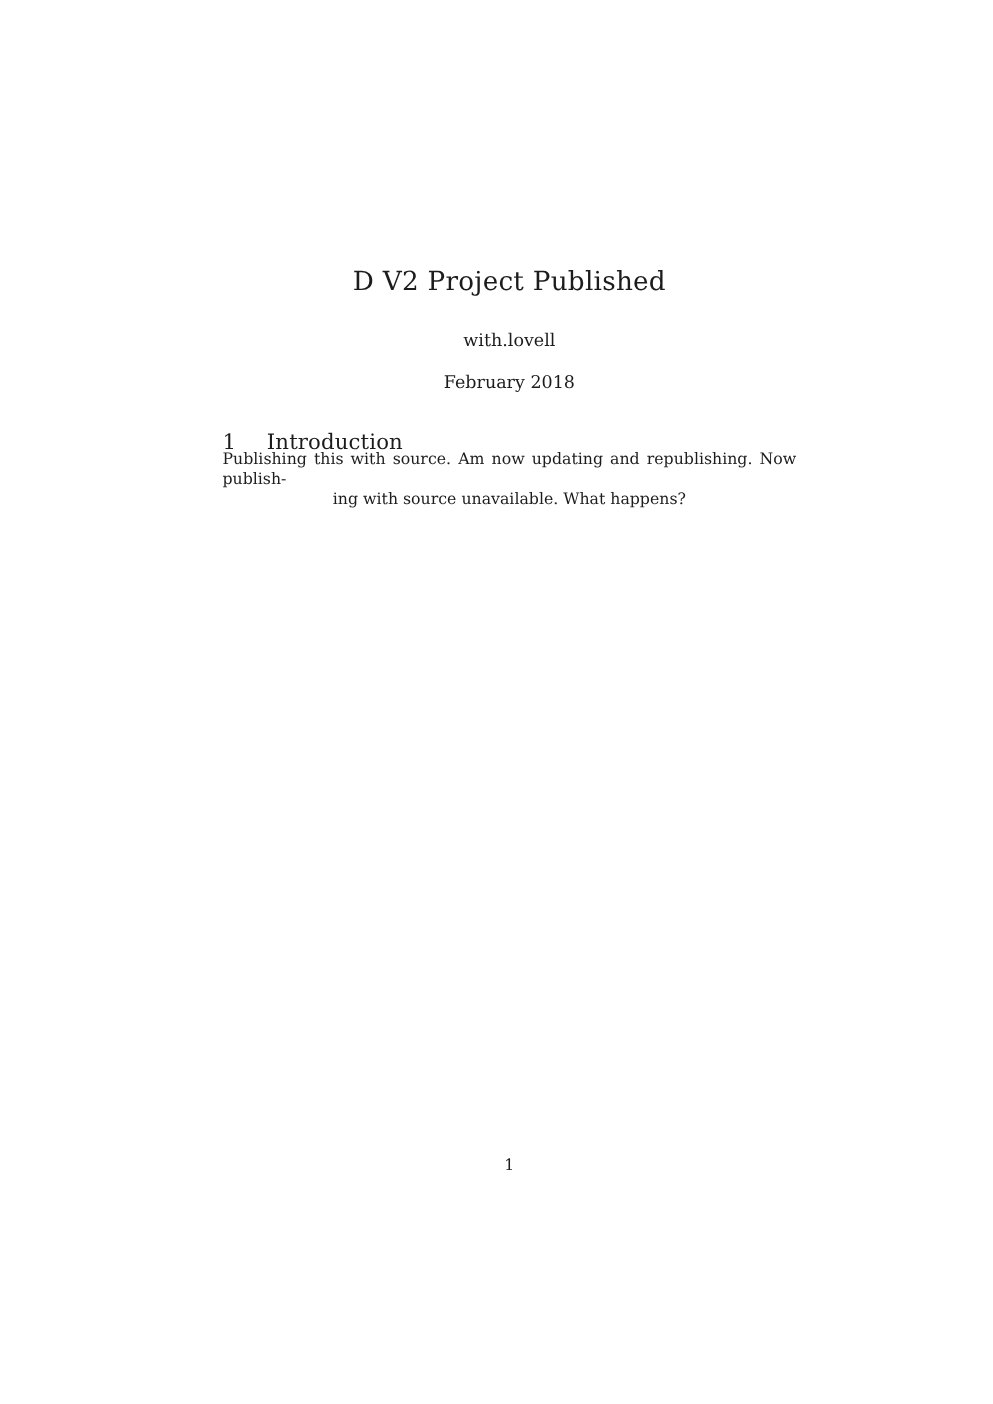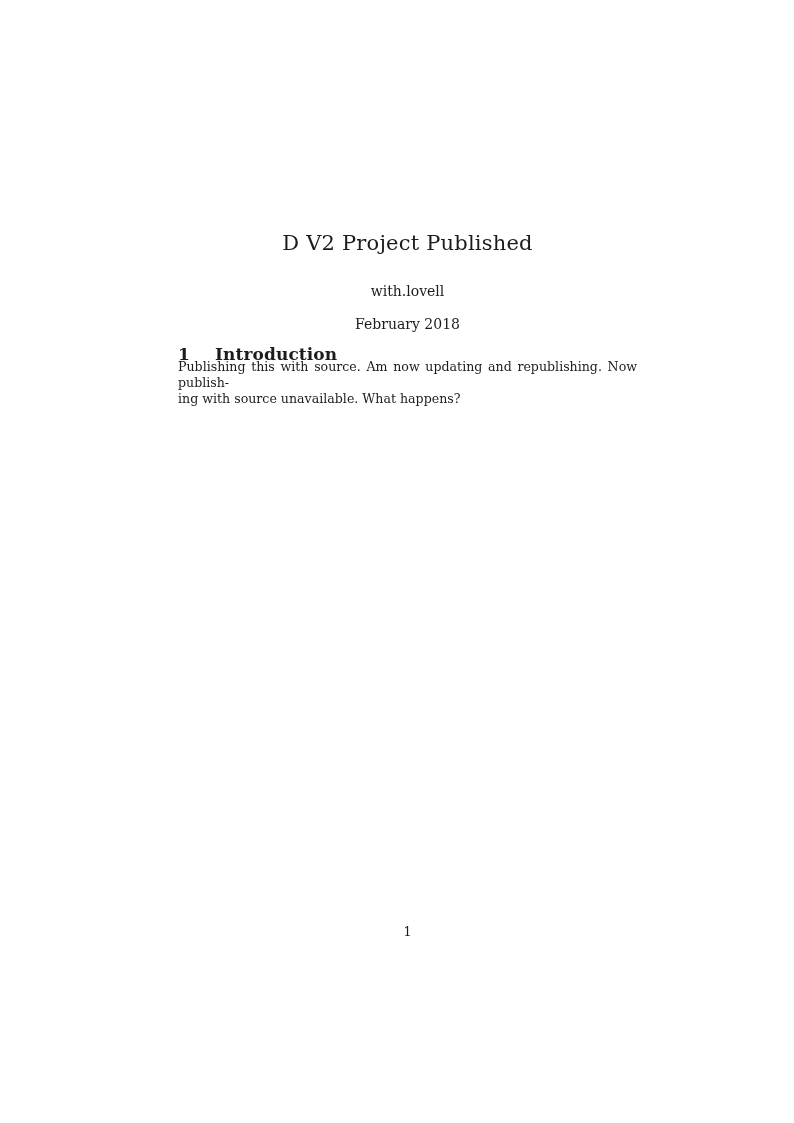--- a/index.html
+++ b/index.html
@@ -13,21 +13,21 @@
     height: 1123px;
     background: #ffffff;
     font-family: "DejaVu Serif", "Liberation Serif", serif;
     color: #1c1c1c;
     overflow: hidden;
   }
   .titleblock {
     position: absolute;
     left: 178px;
     width: 459px;
-    top: 231px;
+    top: 213px;
     text-align: center;
   }
   .doc-title {
     font-size: 21px;
     font-weight: 400;
     letter-spacing: 0.2px;
     line-height: 1.2;
     margin: 0;
   }
   .doc-author {
@@ -36,21 +36,21 @@
   }
   .doc-date {
     font-size: 14px;
     margin-top: 17px;
   }
   .section-heading {
     position: absolute;
     left: 178px;
     top: 344px;
     font-size: 17px;
-    font-weight: 700;
+    font-weight: 400;
     letter-spacing: 0.1px;
   }
   .section-number {
     display: inline-block;
   }
   .section-title {
     display: inline-block;
     margin-left: 19px;
   }
   .body-par {
@@ -60,21 +60,21 @@
     width: 459px;
     font-size: 12.6px;
     line-height: 16.2px;
   }
   .body-line-1 {
     text-align: justify;
     text-align-last: justify;
     white-space: normal;
   }
   .body-line-2 {
-    text-align: left;
+    text-align: center;
   }
   .page-number {
     position: absolute;
     left: 178px;
     width: 459px;
     top: 924px;
     text-align: center;
     font-size: 12.6px;
   }
 </style>

